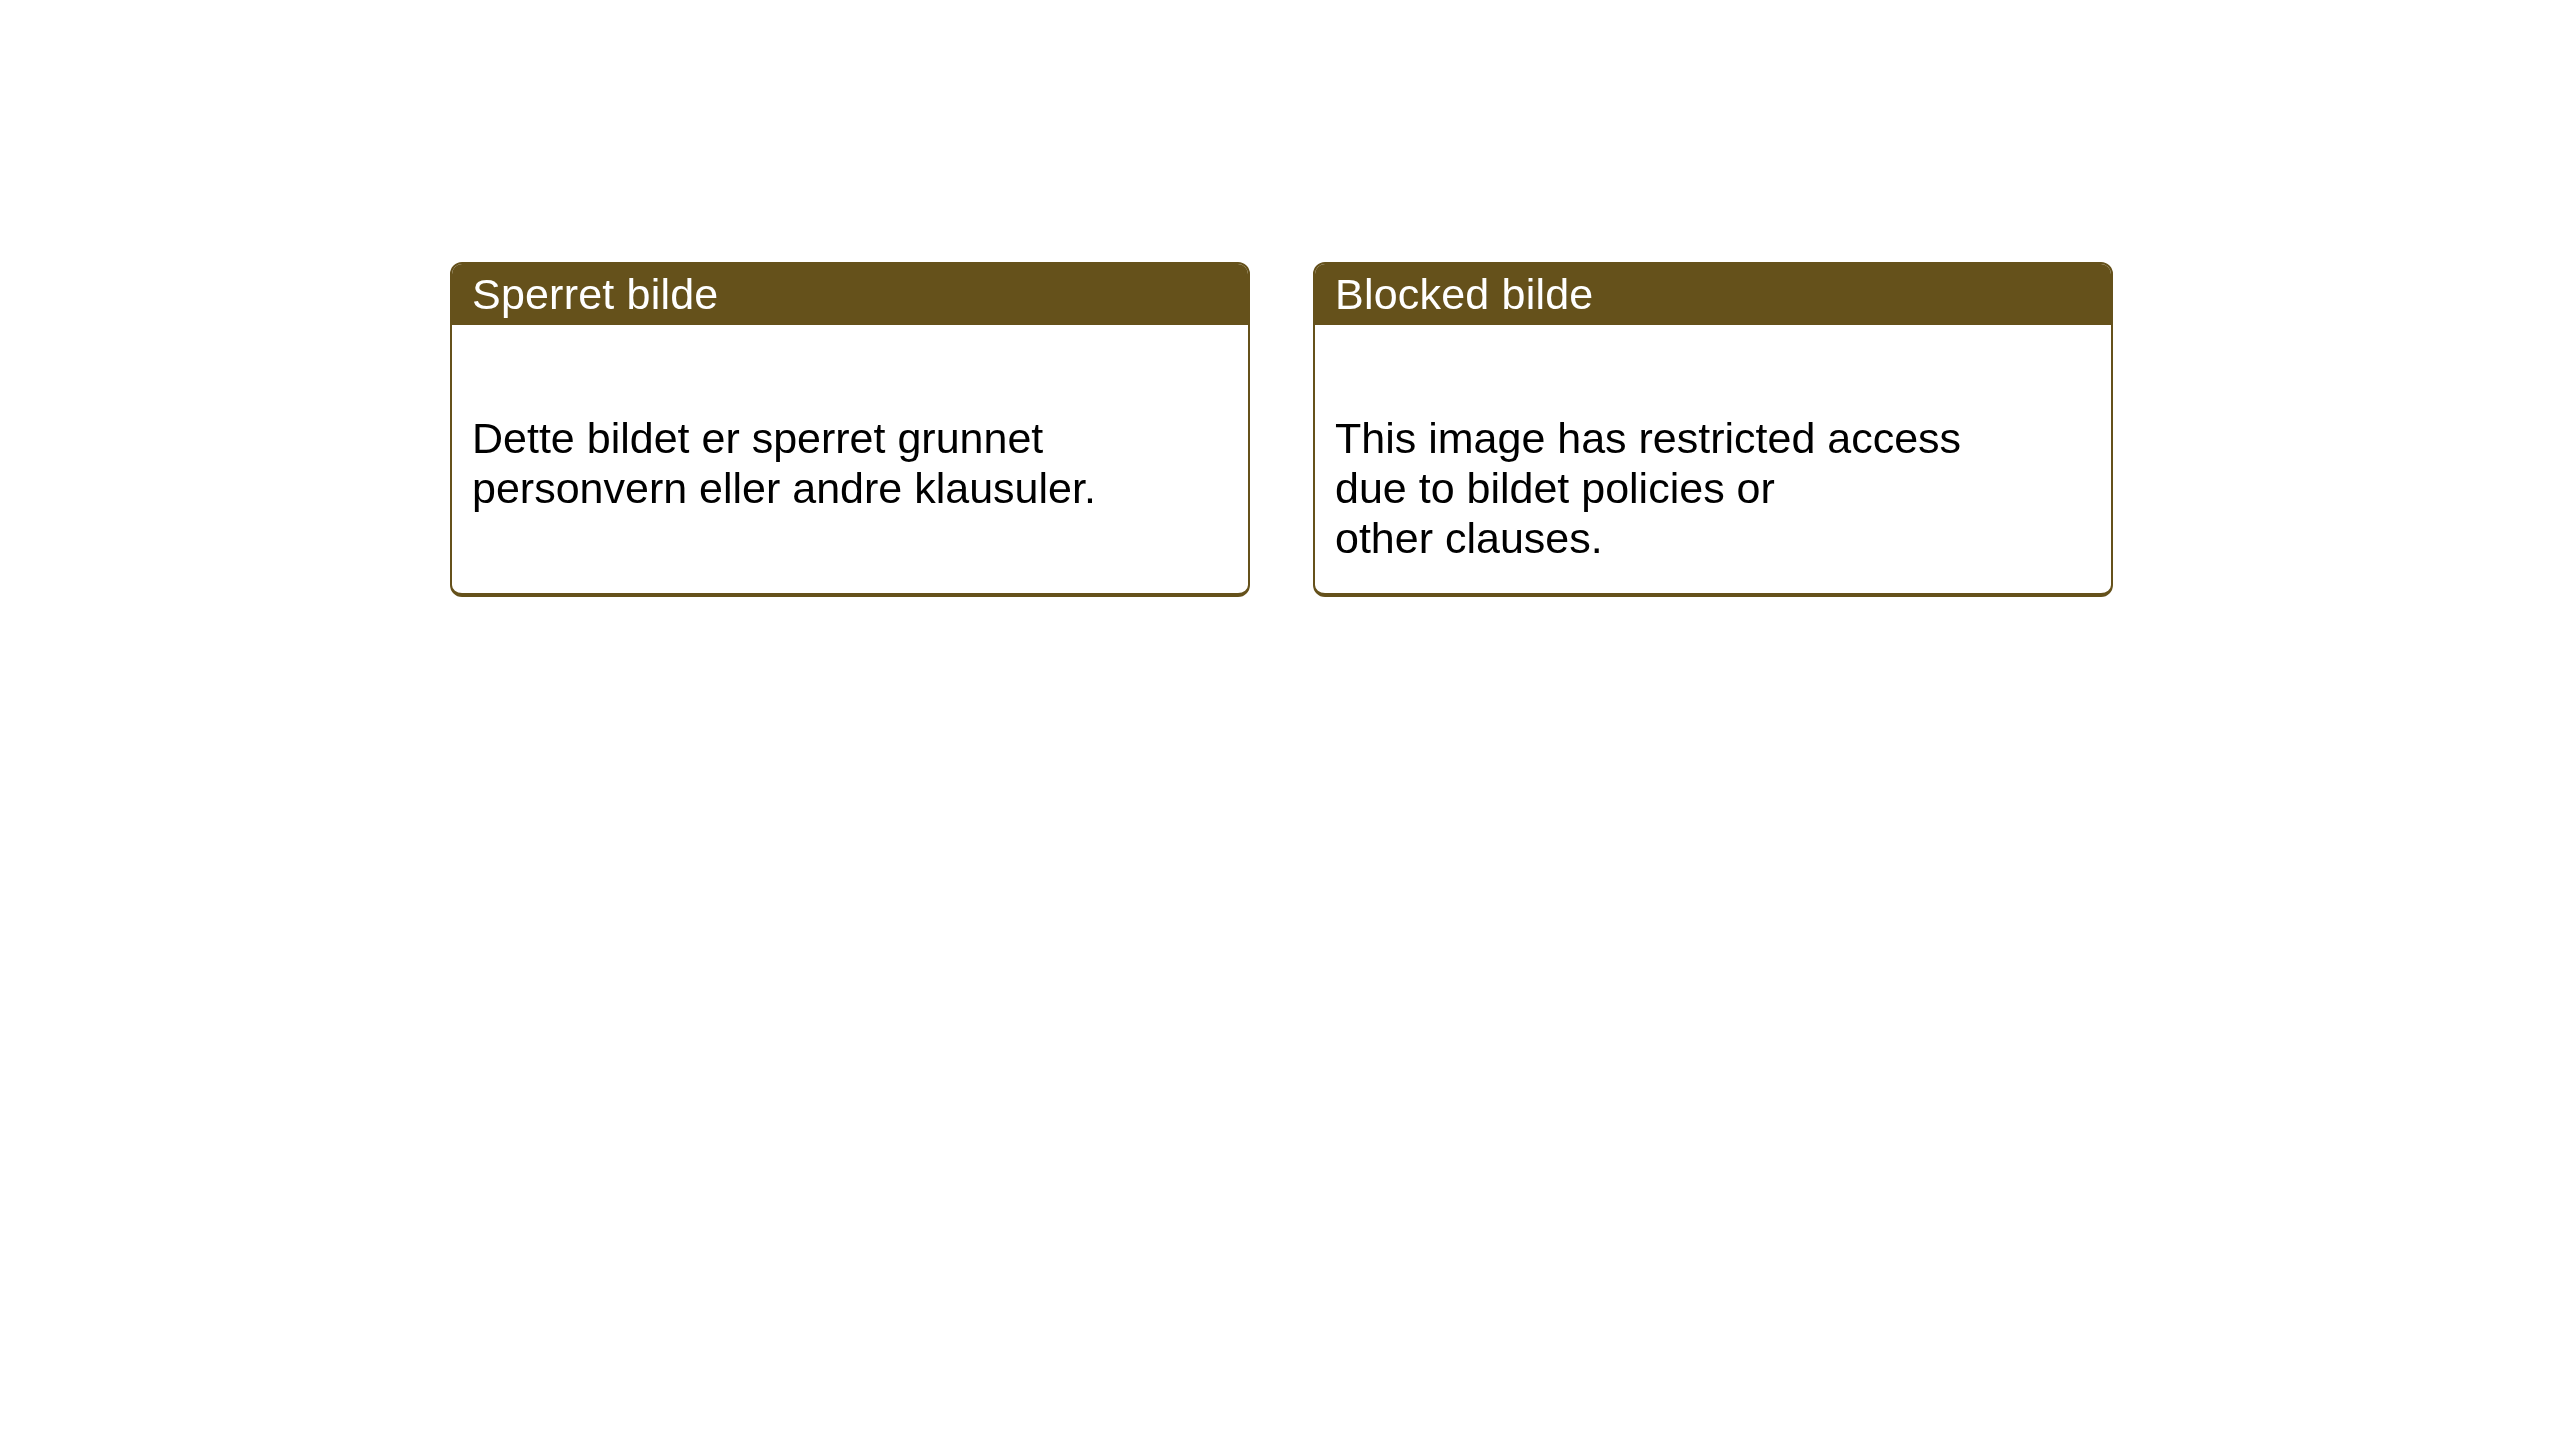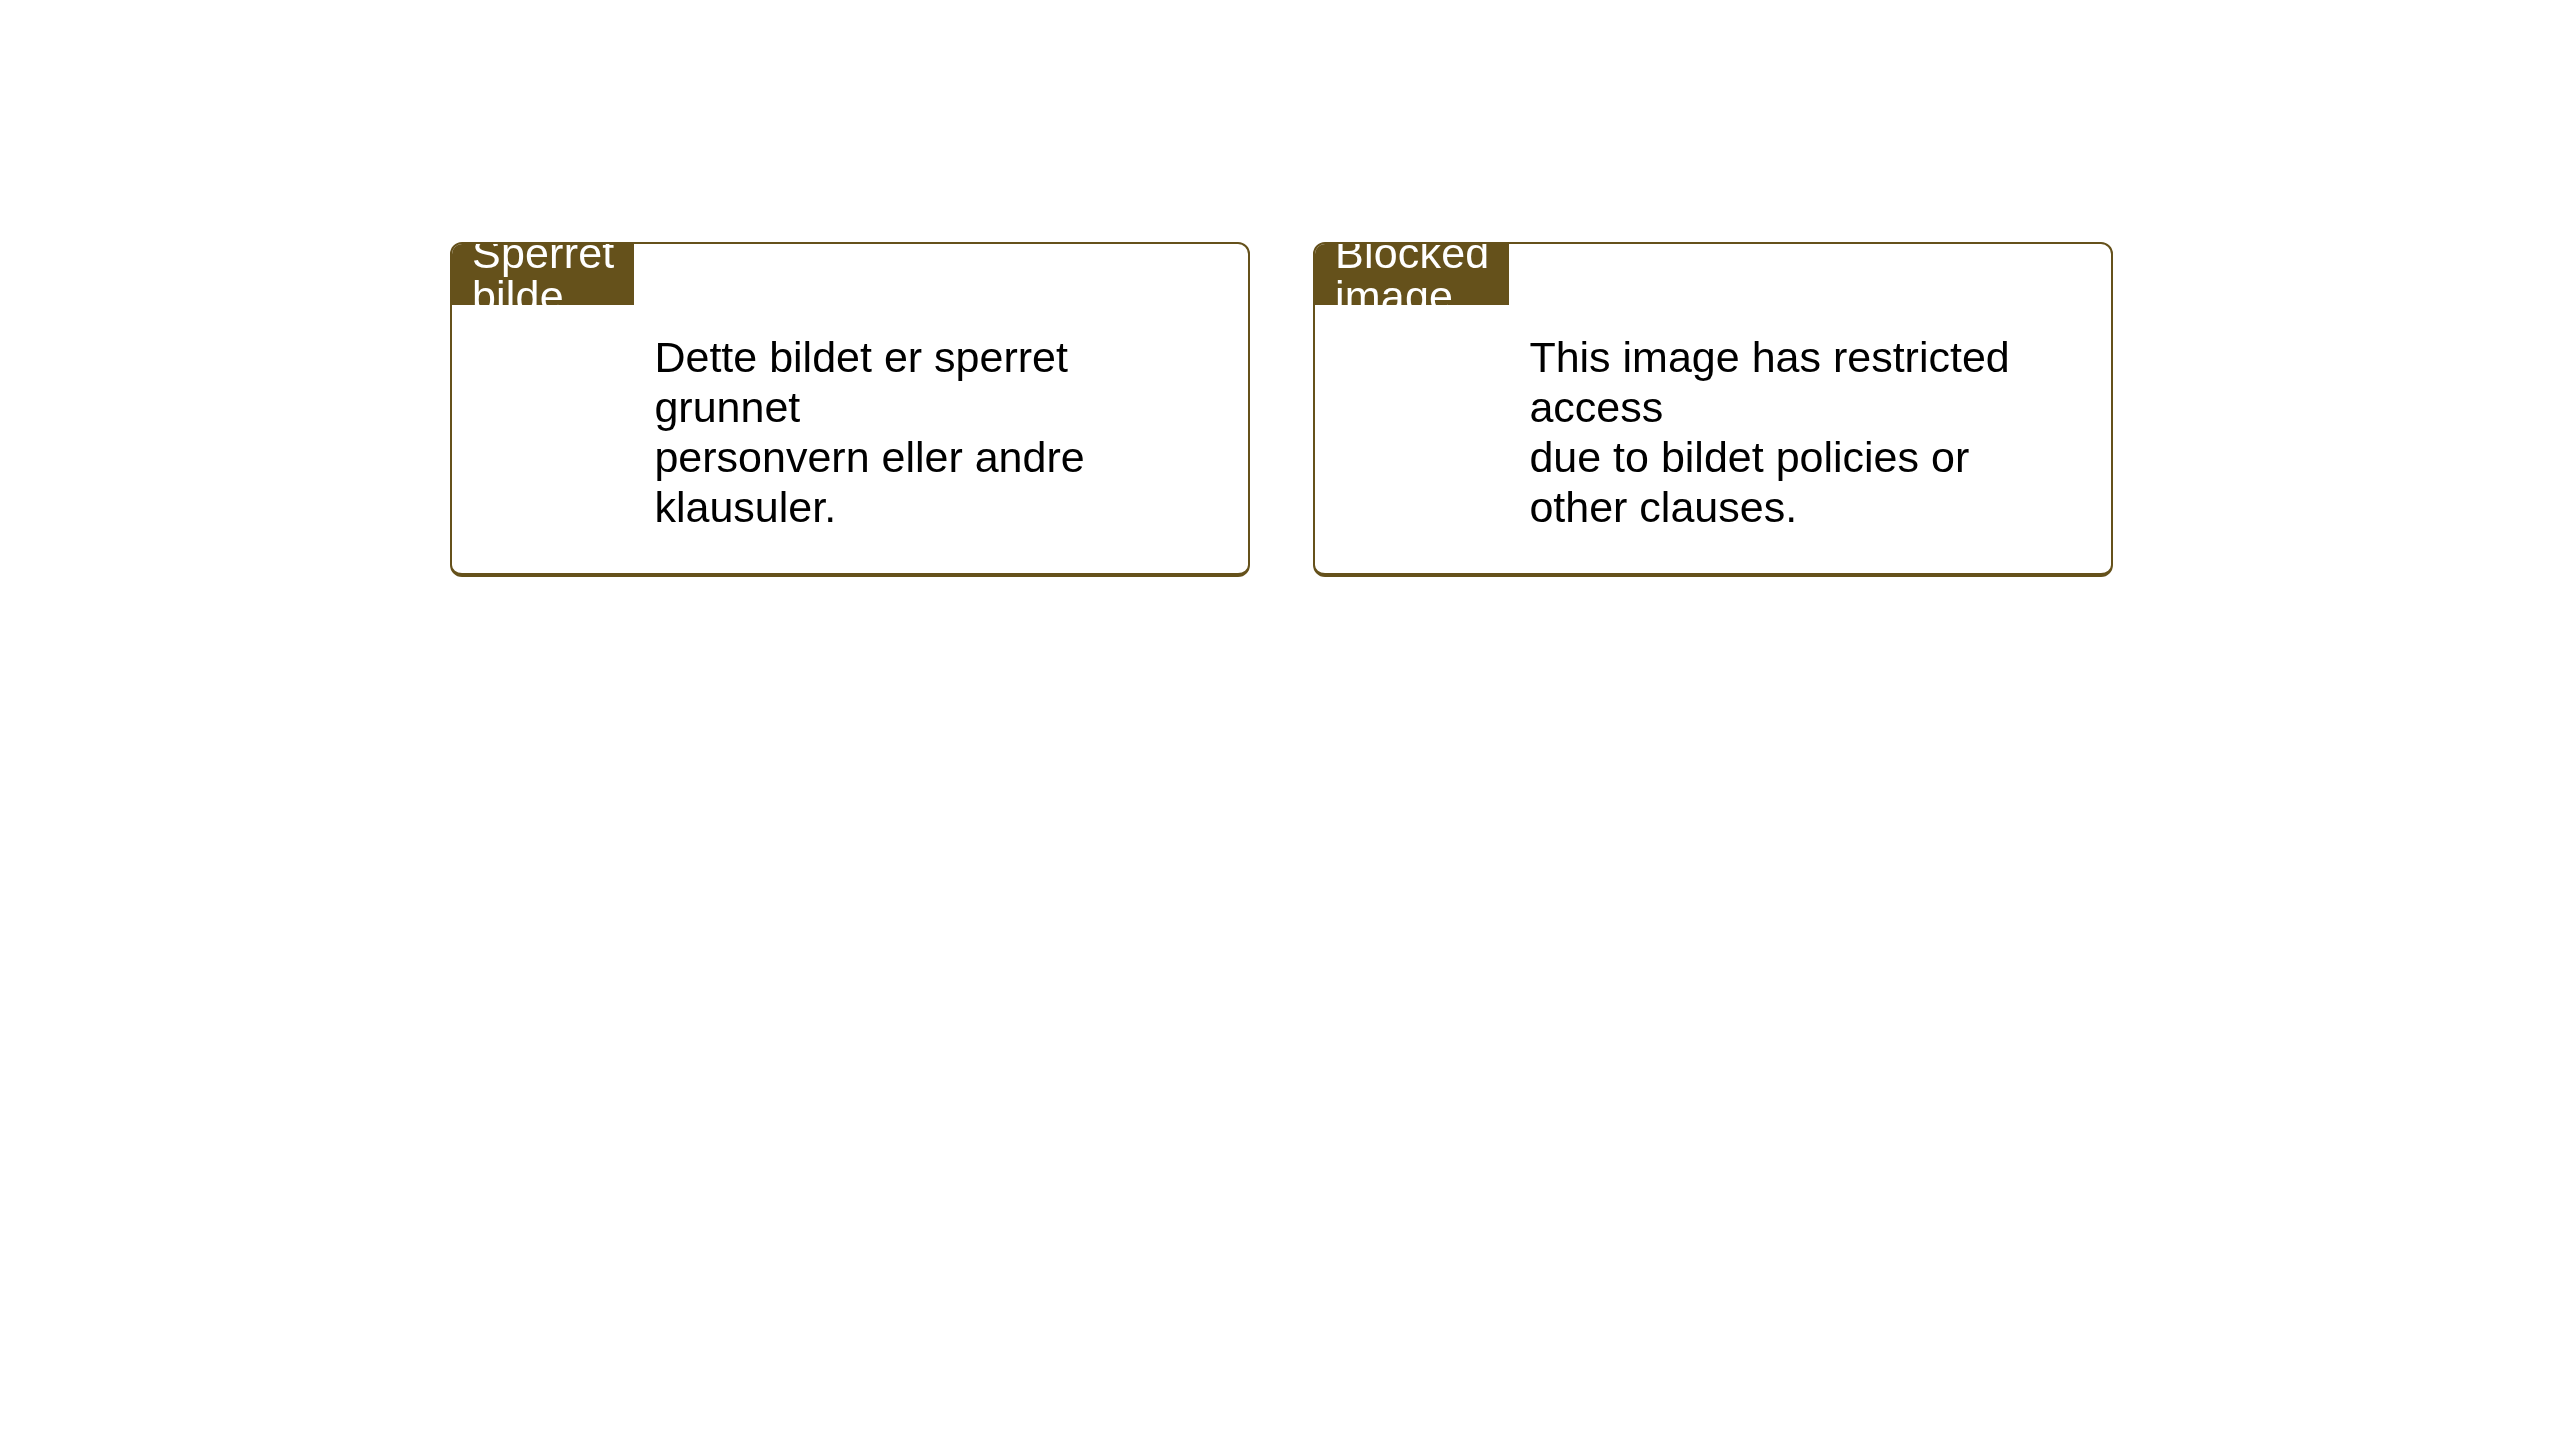--- a/index.html
+++ b/index.html
@@ -25,21 +25,22 @@
   }
   .card {
     width: 800px;
     height: 335px;
     background: #ffffff;
     border: 2px solid var(--accent);
     border-bottom-width: 4px;
     border-radius: 12px;
     overflow: hidden;
     display: flex;
-    flex-direction: row;
+    flex-direction: column;
+    margin-top: 20px;
   }
   .card-header {
     height: 61px;
     flex: 0 0 61px;
     background: var(--accent);
     color: var(--header-text);
     display: flex;
     align-items: center;
     padding: 0 20px;
     font-size: 43px;
@@ -65,21 +66,21 @@
       <span>Sperret bilde</span>
     </header>
     <div class="card-body">
       <p>Dette bildet er sperret grunnet
 personvern eller andre klausuler.</p>
     </div>
   </section>
 
   <section class="card">
     <header class="card-header">
-      <span>Blocked image</span>
+      <span>Blocked bilde</span>
     </header>
     <div class="card-body">
       <p>This image has restricted access
 due to bildet policies or
 other clauses.</p>
     </div>
   </section>
 
 </div>
 

